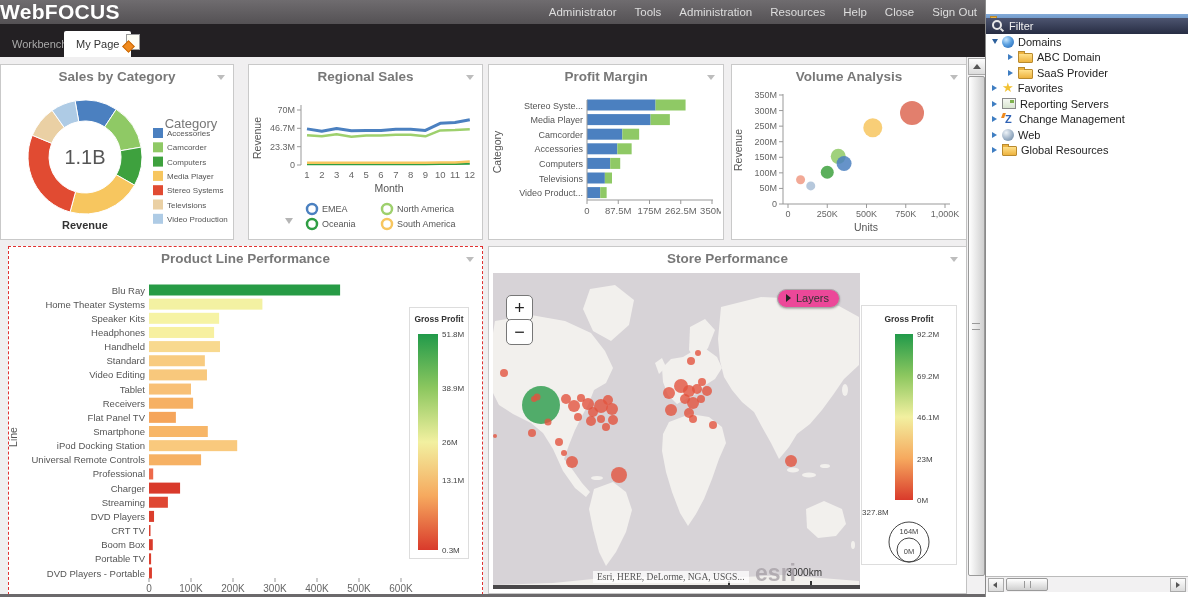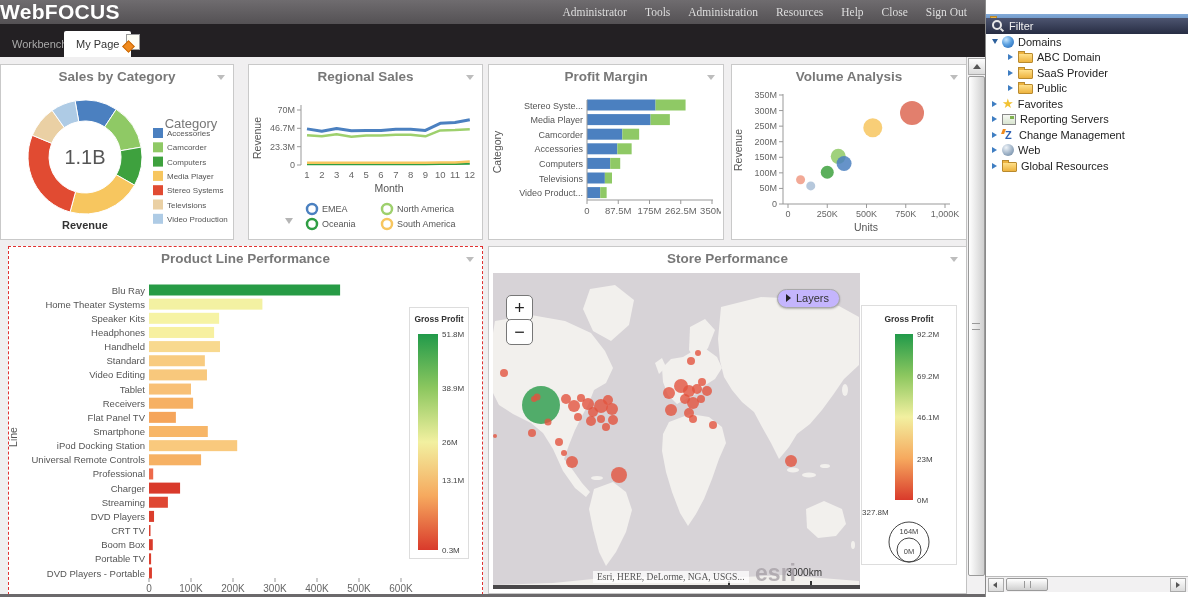--- a/index.html
+++ b/index.html
@@ -4,21 +4,21 @@
 <style>
   html,body{margin:0;padding:0;}
   body{width:1188px;height:597px;overflow:hidden;position:relative;background:#f0eff0;
        font-family:"Liberation Sans","DejaVu Sans",sans-serif;-webkit-font-smoothing:antialiased;}
   #app{position:absolute;inset:0;}
 
   
   #header{position:absolute;left:0;top:0;width:985px;height:24px;
           background:linear-gradient(#6f6c6f,#545154);display:flex;align-items:center;}
   #logo{color:#fff;font-weight:bold;font-size:21px;letter-spacing:.3px;margin-left:0;font-style:normal;}
-  #topnav{margin-left:auto;margin-right:18px;display:flex;gap:18px;font-family:Liberation Serif, serif;}
+  #topnav{margin-left:auto;margin-right:8px;display:flex;gap:18px;}
   #topnav span{color:#dedede;font-size:11.5px;cursor:pointer;}
 
   
   #tabbar{position:absolute;left:0;top:24px;width:985px;height:33px;background:#232023;}
   .tab{position:absolute;bottom:0;height:26px;line-height:26px;padding:0 12px;font-size:11px;}
   .tab.inactive{left:0;color:#a9a9a9;}
   .tab.active{left:64px;background:#fff;color:#333;border-radius:2px 2px 0 0;}
   #newpage-icon{position:absolute;left:126px;bottom:7px;width:12px;height:14px;background:#fdfdf4;border:1px solid #9a9a9a;}
   #newpage-icon::after{content:"";position:absolute;left:-3px;bottom:-2px;width:7px;height:7px;background:#f08a1d;transform:rotate(45deg);border:1px solid #c96a08;}
 
@@ -39,21 +39,21 @@
   .grad-legend .gl-bar{position:absolute;}
   .grad-legend .gl-label{position:absolute;font-size:8px;color:#444;}
 
   
   #map{position:absolute;left:4px;top:26px;width:367px;height:316px;background:#d7d3d7;overflow:hidden;}
   #map-bottom-edge{position:absolute;left:0;bottom:0;width:100%;height:4px;background:#4a484a;}
   #mapzoom{position:absolute;left:13px;top:22px;width:27px;}
   #mapzoom button{display:block;width:27px;height:26px;background:#fff;border:1.5px solid #777;border-radius:5px;
       font-size:18px;line-height:20px;color:#222;cursor:pointer;padding:0;}
   #mapzoom button+button{margin-top:-2px;}
-  #layers-btn{position:absolute;right:20px;top:16px;background:#c4b5fd;border:1px solid #aaa;border-radius:10px;
+  #layers-btn{position:absolute;right:20px;top:16px;background:#ec4899;border:1px solid #aaa;border-radius:10px;
       padding:2px 10px 3px 8px;font-size:11px;color:#333;box-shadow:0 1px 2px rgba(0,0,0,.25);cursor:pointer;display:flex;align-items:center;gap:5px;}
   #layers-arrow{width:0;height:0;border-left:5px solid #222;border-top:4px solid transparent;border-bottom:4px solid transparent;}
   #scalebar{position:absolute;right:52px;bottom:8px;width:80px;font-size:10px;color:#333;}
   #scalebar .km{position:absolute;right:-14px;top:-14px;}
   #scalebar .line{position:absolute;left:0;top:0;width:80px;height:5px;border-bottom:2px solid #333;border-left:2px solid #333;border-right:2px solid #333;}
   #scalebar .mi{position:absolute;right:-20px;top:7px;}
   #attribution{position:absolute;left:100px;bottom:6px;background:rgba(255,255,255,.75);
       font-family:"Liberation Serif","DejaVu Serif",serif;font-size:9.5px;color:#555;padding:1px 4px;}
   #watermark{position:absolute;right:64px;bottom:2px;font-size:23px;font-weight:bold;color:#a8a2a8;opacity:.8;}
 
@@ -503,29 +503,20 @@
         </div>
         <div class="tree-row" style="padding-left: 22px;">
           <span class="arr right">
             <i></i>
           </span>
           <span class="rowbody">
             <span class="i-folder"></span>
             <span>SaaS Provider</span>
           </span>
         </div>
-        <div class="tree-row" style="padding-left: 22px;">
-          <span class="arr right">
-            <i></i>
-          </span>
-          <span class="rowbody">
-            <span class="i-folder"></span>
-            <span>Public</span>
-          </span>
-        </div>
         <div class="tree-row" style="padding-left: 6px;">
           <span class="arr right">
             <i></i>
           </span>
           <span class="rowbody">
             <span class="i-star">★</span>
             <span>Favorites</span>
           </span>
         </div>
         <div class="tree-row" style="padding-left: 6px;">

